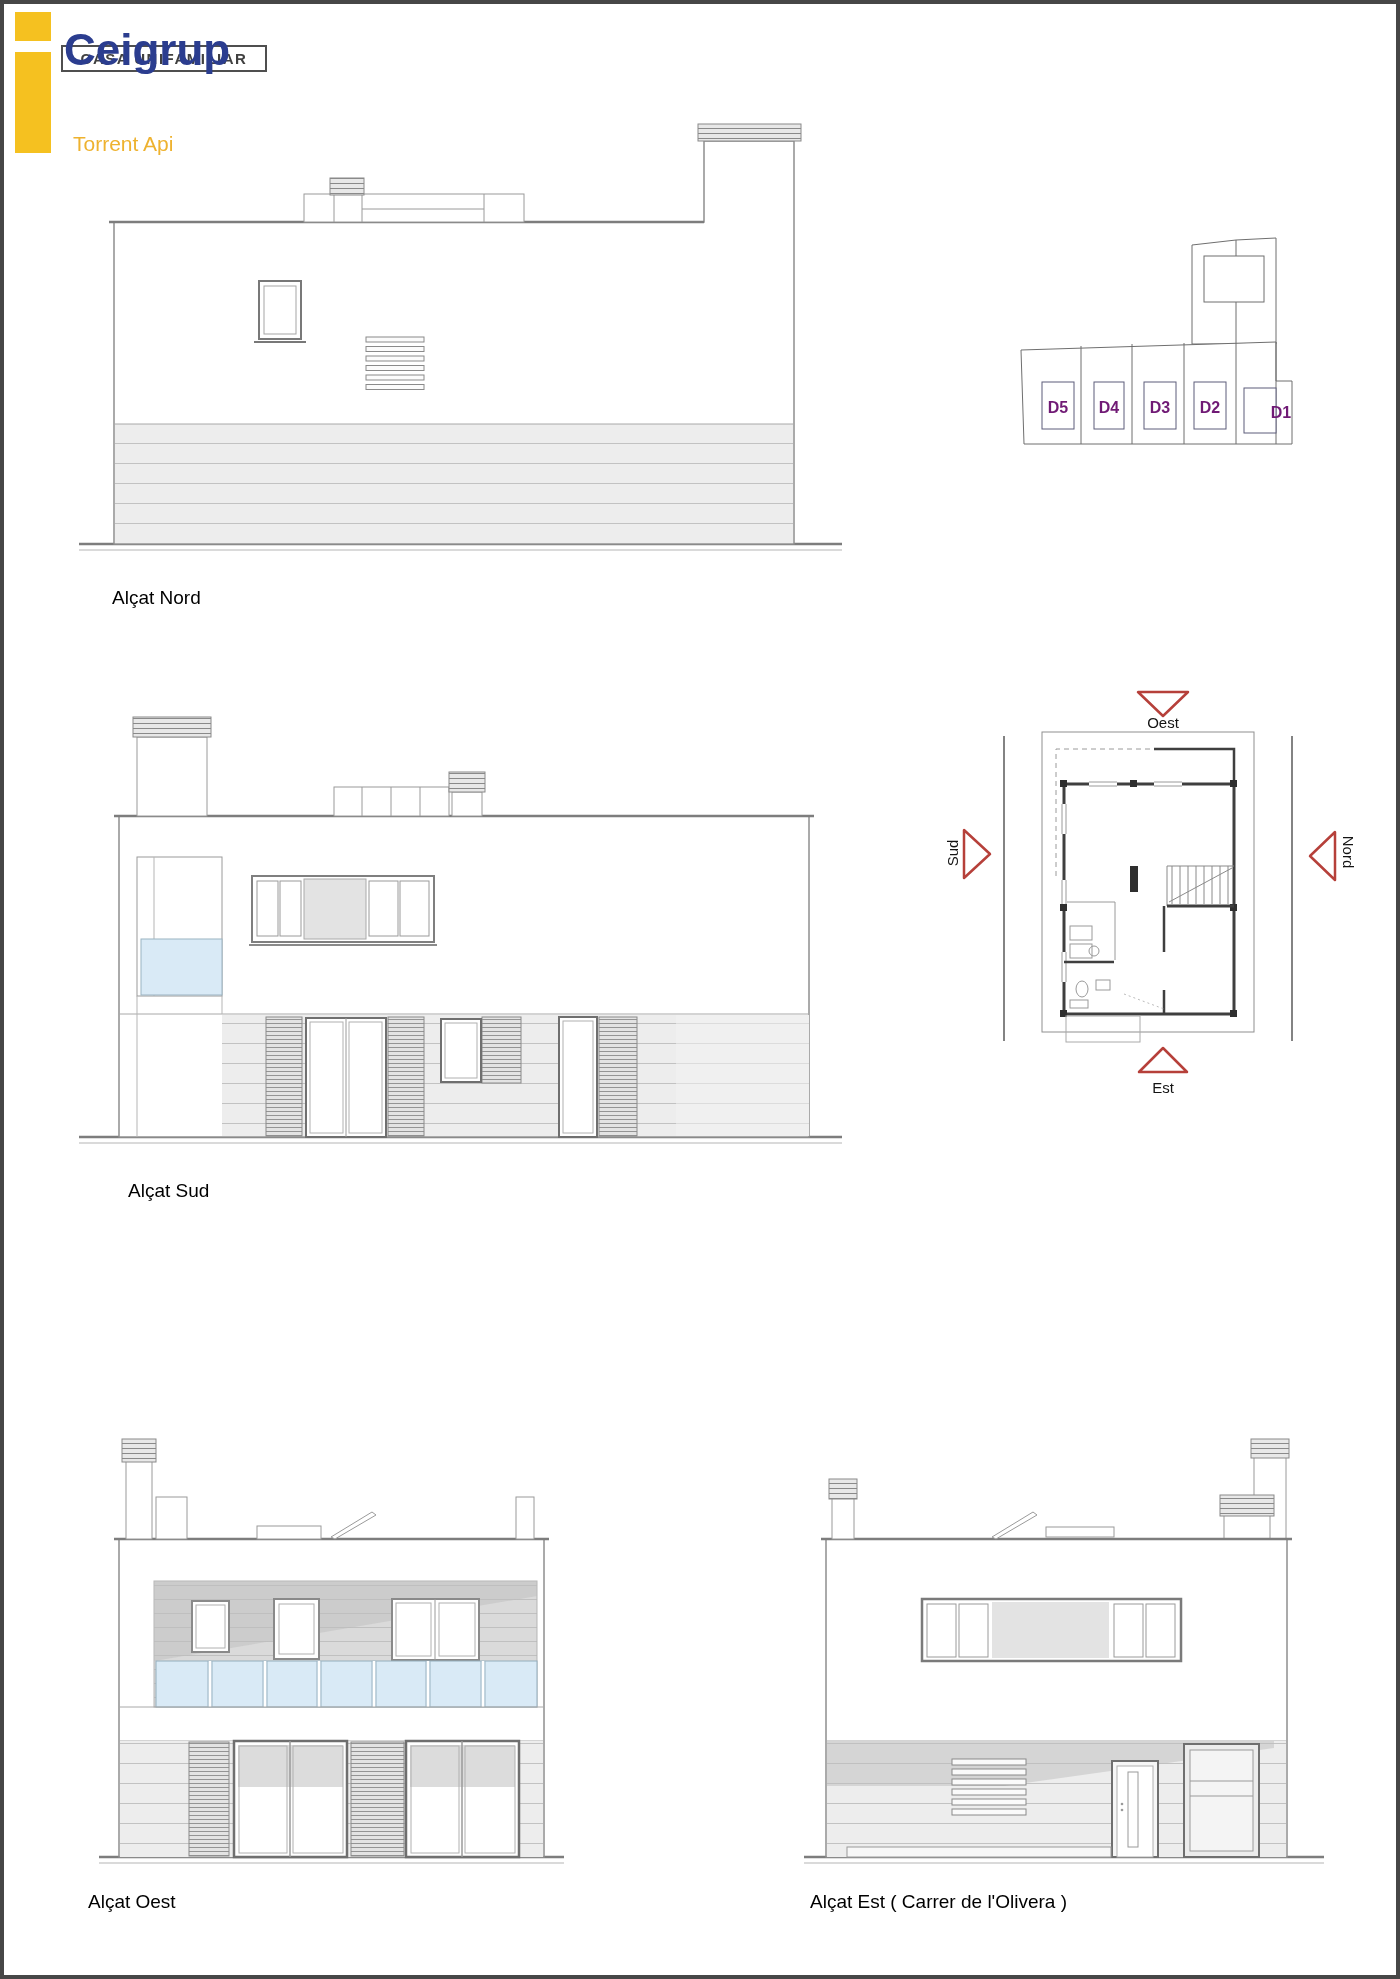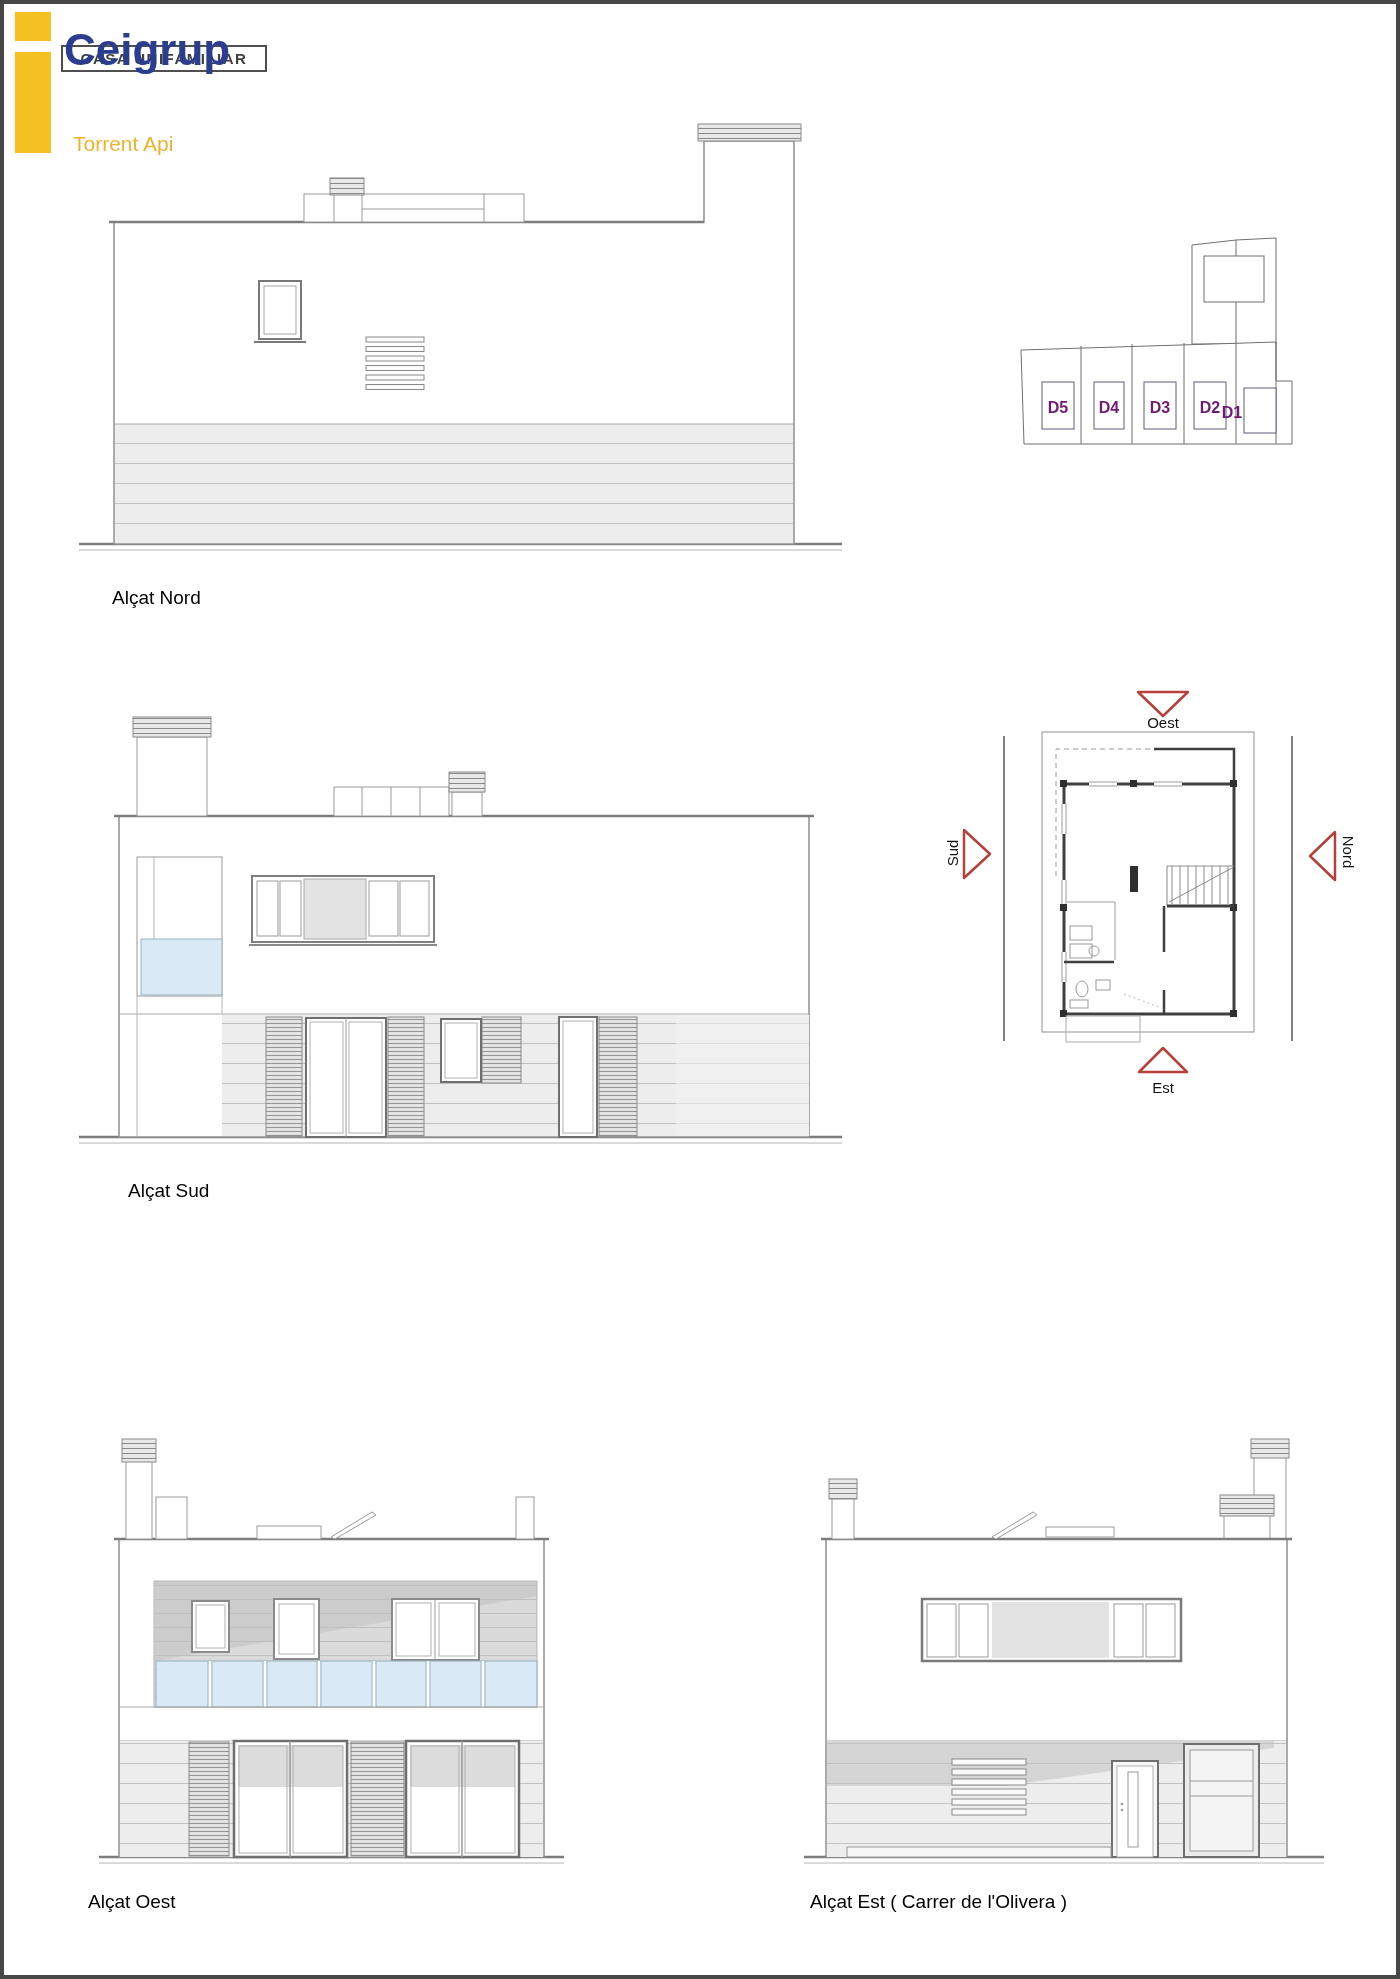--- a/index.html
+++ b/index.html
@@ -358,20 +358,20 @@
 
   <div class="abs drawing-label" style="left:108px;top:583px;">Alçat Nord</div>
   <div class="abs drawing-label" style="left:124px;top:1176px;">Alçat Sud</div>
   <div class="abs drawing-label" style="left:84px;top:1887px;">Alçat Oest</div>
   <div class="abs drawing-label" style="left:806px;top:1887px;">Alçat Est ( Carrer de l'Olivera )</div>
 
   <div class="abs plot-label" style="left:1038px;top:395px;width:32px;">D5</div>
   <div class="abs plot-label" style="left:1090px;top:395px;width:30px;">D4</div>
   <div class="abs plot-label" style="left:1140px;top:395px;width:32px;">D3</div>
   <div class="abs plot-label" style="left:1190px;top:395px;width:32px;">D2</div>
-  <div class="abs plot-label" style="left:1212px;top:400px;width:32px;">D1</div>
+  <div class="abs plot-label" style="left:1240px;top:400px;width:32px;padding-left:21px;">D1</div>
 
   <div class="abs orient-label" style="left:1128px;top:666px;width:62px;margin-top:44px;">Oest</div>
   <div class="abs orient-label" style="left:1128px;top:1075px;width:62px;">Est</div>
   <div class="abs orient-label rot-ccw" style="left:928px;top:841px;width:40px;height:16px;">Sud</div>
   <div class="abs orient-label rot-cw" style="left:1323px;top:840px;width:44px;height:16px;">Nord</div>
 
 </div>
 
 </body></html>

